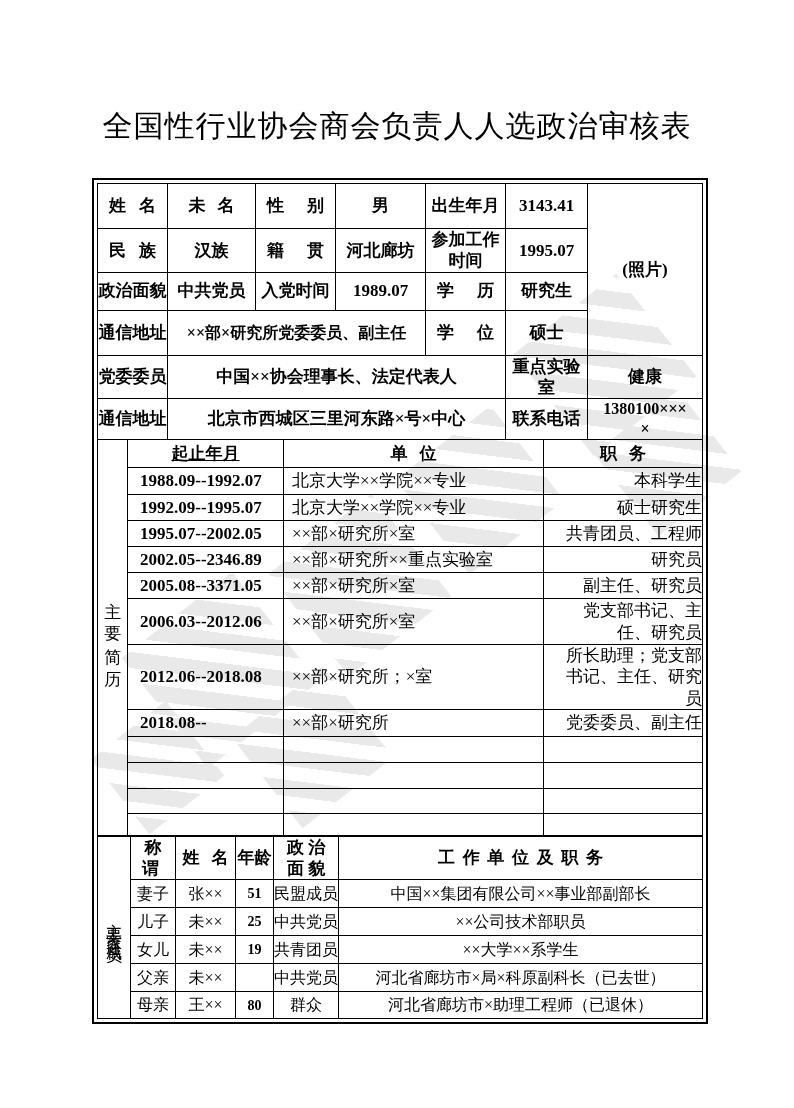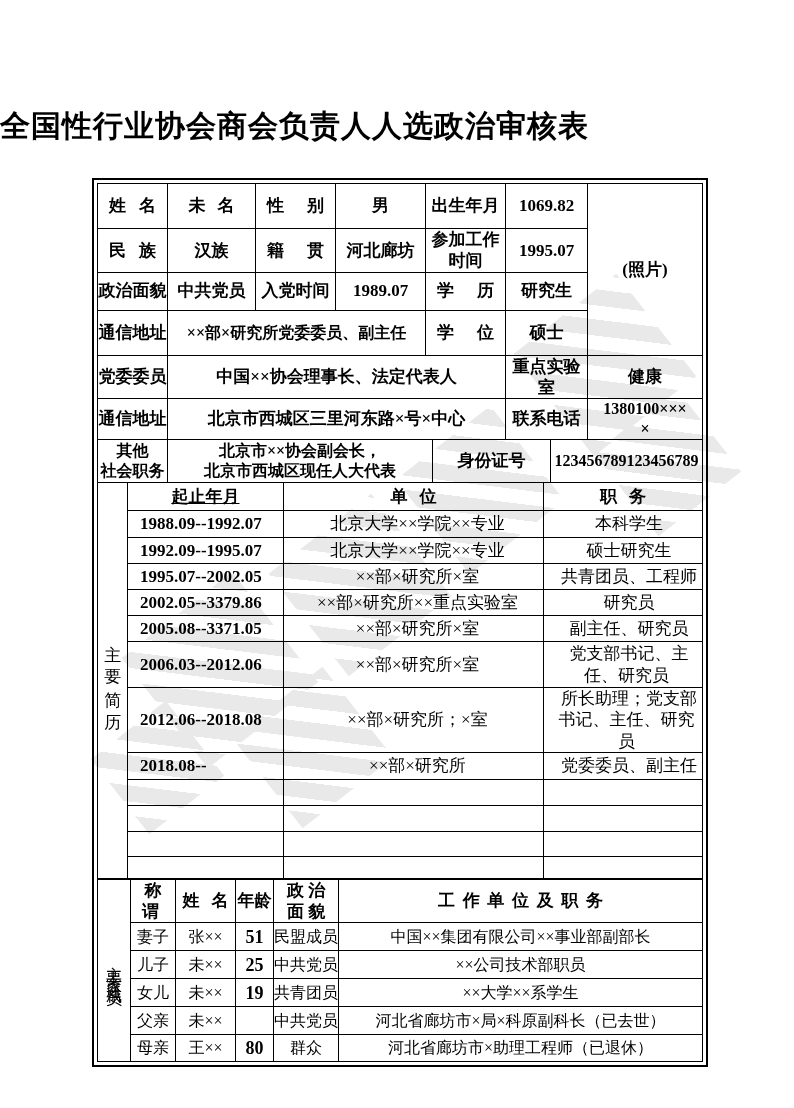--- a/index.html
+++ b/index.html
@@ -18,23 +18,23 @@
   .wm-stroke {
     position: absolute;
     background: repeating-linear-gradient(45deg, #e9e9e9 0 16px, transparent 16px 30px);
     transform: rotate(-38deg);
   }
   
   .title {
     position: absolute;
     top: 106px; left: 0;
     width: 100%;
-    text-align: left;
+    text-align: center;
     font-family: "Liberation Sans", sans-serif;
-    font-weight: bold;
+    font-weight: normal;
     font-size: 30px;
     letter-spacing: 1px;
     z-index: 2;
   }
   
   .frame {
     position: absolute;
     left: 92px; top: 178px;
     width: 616px;
     border: 2px solid #000;
@@ -53,36 +53,36 @@
     word-break: break-all;
   }
   
   .t1 td, .t2 td { font-weight: 600; }
   
   .jl { text-align: justify; text-align-last: justify; padding: 0 11px; }
   .spread2 { display: inline-block; width: 2.7em; text-align: justify; text-align-last: justify; }
   .preline { white-space: pre-line; }
   .nowrap { white-space: nowrap; }
   .fs16 { font-size: 16px; }
-  .left { text-align: center; padding-left: 8px; }
+  .left { text-align: left; padding-left: 8px; }
   .ls45 { letter-spacing: 0.45em; text-indent: 0.45em; }
   .ls30 { letter-spacing: 0.3em; text-indent: 0.3em; }
   
   .vert { writing-mode: vertical-lr; text-orientation: upright; display: inline-block; }
   .vgap-lg { letter-spacing: 1.35em; }
   .vgap-sm { letter-spacing: 0.32em; }
   
   .t3 td { font-weight: normal; }
   .t3 .hdr { font-weight: 600; text-decoration: underline; }
   .t3 .date { font-weight: bold; text-align: left; padding-left: 12px; white-space: nowrap; }
-  .t3 .duty { text-align: center; padding-left: 7px; text-indent: 5px; }
+  .t3 .duty { text-align: right; padding-left: 7px; text-indent: 5px; }
   
   .t4 td { font-weight: normal; font-size: 16px; }
   .t4 .hdr { font-weight: 600; font-size: 17px; }
-  .t4 .age { font-weight: bold; font-size: 18px; }
+  .t4 .age { font-weight: bold; font-size: 14px; }
 </style>
 </head>
 <body>
 
 <div class="page">
 
   <div class="wm">
     <div class="wm-stroke" style="left:540px; top:300px; width:130px; height:130px;"></div>
     <div class="wm-stroke" style="left:615px; top:410px; width:105px; height:105px;"></div>
     <div class="wm-stroke" style="left:420px; top:430px; width:120px; height:120px;"></div>
@@ -106,21 +106,21 @@
           <col style="width:82px">
           <col>
       </colgroup>
       <tbody>
           <tr style="height:45px">
         <td class="jl">姓名</td>
         <td><span class="spread2">未名</span></td>
         <td class="jl">性别</td>
         <td>男</td>
         <td>出生年月</td>
-        <td>1069.82</td>
+        <td>3143.41</td>
         <td rowspan="4">(照片)</td>
       </tr>
       <tr style="height:42px">
         <td class="jl">民族</td>
         <td>汉族</td>
         <td class="jl">籍贯</td>
         <td>河北廊坊</td>
         <td class="preline">参加工作
 时间</td>
         <td>1995.07</td>
@@ -148,38 +148,20 @@
       <tr style="height:39px">
         <td>通信地址</td>
         <td colspan="4">北京市西城区三里河东路×号×中心</td>
         <td>联系电话</td>
         <td class="preline fs16">1380100×××
 ×</td>
       </tr>
     </tbody>
       </table>
 
-    <table class="t2">
-      <colgroup>
-        <col style="width:70px">
-          <col style="width:265px">
-          <col style="width:118px">
-          <col>
-      </colgroup>
-      <tbody>
-          <tr style="height:43px">
-        <td class="preline fs16">其他
-社会职务</td>
-        <td class="preline fs16">北京市××协会副会长，
-北京市西城区现任人大代表</td>
-        <td>身份证号</td>
-        <td class="fs16">123456789123456789</td>
-      </tr>
-    </tbody>
-      </table>
 
     <table class="t3">
       <colgroup>
         <col style="width:30px">
           <col style="width:156px">
           <col style="width:260px">
           <col>
       </colgroup>
       <tbody>
           <tr style="height:28px">
@@ -197,21 +179,21 @@
         <td class="date">1992.09--1995.07</td>
         <td class="left">北京大学××学院××专业</td>
         <td class="duty">硕士研究生</td>
       </tr>
       <tr style="height:26px">
         <td class="date">1995.07--2002.05</td>
         <td class="left">××部×研究所×室</td>
         <td class="duty">共青团员、工程师</td>
       </tr>
       <tr style="height:26px">
-        <td class="date">2002.05--3379.86</td>
+        <td class="date">2002.05--2346.89</td>
         <td class="left">××部×研究所××重点实验室</td>
         <td class="duty">研究员</td>
       </tr>
       <tr style="height:26px">
         <td class="date">2005.08--3371.05</td>
         <td class="left">××部×研究所×室</td>
         <td class="duty">副主任、研究员</td>
       </tr>
       <tr style="height:46px">
         <td class="date">2006.03--2012.06</td>

